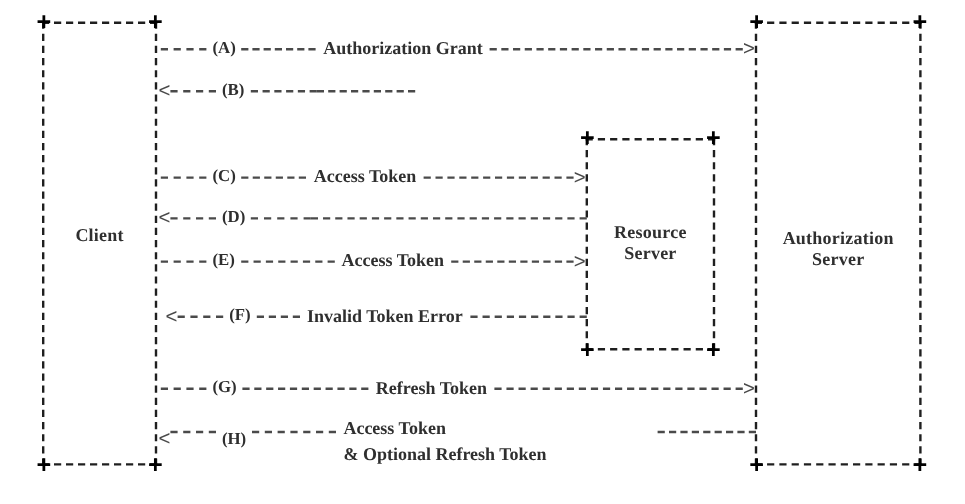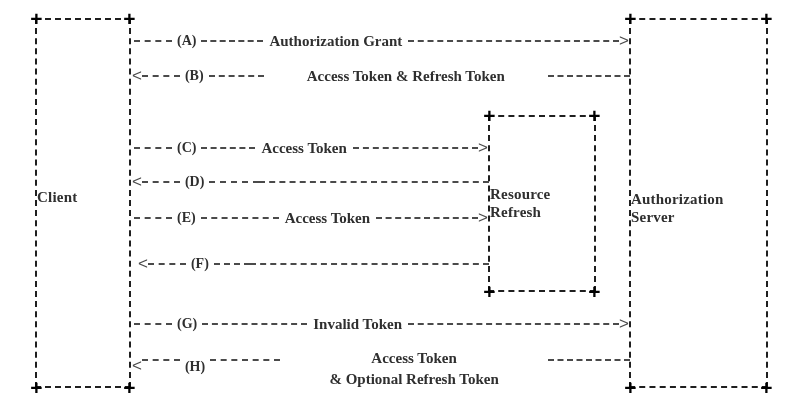--- a/index.html
+++ b/index.html
@@ -33,20 +33,21 @@
     text-align:center;
   }
   .corner.tl{left:-8px;top:-9px;}
   .corner.tr{right:-8px;top:-9px;}
   .corner.bl{left:-8px;bottom:-9px;}
   .corner.br{right:-8px;bottom:-9px;}
 
   .actor-label{
     position:absolute;
     left:0;right:0;
+    text-align:center;
     font-weight:700;
     font-size:15px;
     line-height:18px;
     letter-spacing:.2px;
     color:#2f2f2f;
     white-space:pre-line;
   }
 
   
   .flow{
@@ -64,21 +65,20 @@
   .flow .tag{
     font-weight:700;
     font-size:14px;
     padding:0 5px;
     color:#2f2f2f;
   }
   .flow .msg{
     font-weight:700;
     font-size:15px;
     color:#2f2f2f;
-    text-align:center;
     padding:0 6px;
   }
   .arrowhead{
     font-family:"Liberation Sans","DejaVu Sans",sans-serif;
     font-size:17px;
     font-weight:400;
     color:#4a4a4a;
     line-height:14px;
     padding:0 1px;
   }
@@ -107,21 +107,21 @@
     <span class="corner br">+</span>
     <div class="actor-label" style="top:168px;">Client</div>
   </div>
 
   <div class="actor-box" style="left:488px;top:115px;width:108px;height:177px;">
     <span class="corner tl">+</span>
     <span class="corner tr">+</span>
     <span class="corner bl">+</span>
     <span class="corner br">+</span>
     <div class="actor-label" style="top:68px;">Resource
-Refresh</div>
+Server</div>
   </div>
 
   <div class="actor-box" style="left:629px;top:18px;width:139px;height:370px;">
     <span class="corner tl">+</span>
     <span class="corner tr">+</span>
     <span class="corner bl">+</span>
     <span class="corner br">+</span>
     <div class="actor-label" style="top:160px;margin-top:10px;">Authorization
 Server</div>
   </div>
@@ -133,21 +133,20 @@
     <span class="msg">Authorization Grant</span>
     <span class="seg" style="flex:1;"></span>
     <span class="arrowhead right">&gt;</span>
   </div>
 
   <div class="flow" style="left:131px;top:64px;width:499px;">
     <span class="arrowhead left">&lt;</span>
     <span class="seg" style="width:38px;"></span>
     <span class="tag">(B)</span>
     <span class="seg" style="width:55px;"></span>
-    <span class="msg" style="flex:1;">Access Token &amp; Refresh Token</span>
     <span class="seg" style="width:82px;"></span>
   </div>
 
   <div class="flow" style="left:134px;top:136px;width:355px;">
     <span class="seg" style="width:38px;"></span>
     <span class="tag">(C)</span>
     <span class="seg" style="width:54px;"></span>
     <span class="msg">Access Token</span>
     <span class="seg" style="flex:1;"></span>
     <span class="arrowhead right">&gt;</span>
@@ -168,28 +167,29 @@
     <span class="msg">Access Token</span>
     <span class="seg" style="flex:1;"></span>
     <span class="arrowhead right">&gt;</span>
   </div>
 
   <div class="flow" style="left:137px;top:252px;width:352px;">
     <span class="arrowhead left">&lt;</span>
     <span class="seg" style="width:38px;"></span>
     <span class="tag">(F)</span>
     <span class="seg" style="width:36px;"></span>
+    <span class="msg">Invalid Token Error</span>
     <span class="seg" style="flex:1;"></span>
   </div>
 
   <div class="flow" style="left:134px;top:312px;width:496px;">
     <span class="seg" style="width:38px;"></span>
     <span class="tag">(G)</span>
     <span class="seg" style="width:105px;"></span>
-    <span class="msg">Invalid Token</span>
+    <span class="msg">Refresh Token</span>
     <span class="seg" style="flex:1;"></span>
     <span class="arrowhead right">&gt;</span>
   </div>
 
   <div class="flow two-line" style="left:131px;top:350px;width:499px;">
     <span class="arrowhead left">&lt;</span>
     <span class="seg" style="width:38px;"></span>
     <span class="tag">(H)</span>
     <span class="seg" style="width:70px;"></span>
     <span class="msg" style="flex:1;">Access Token

